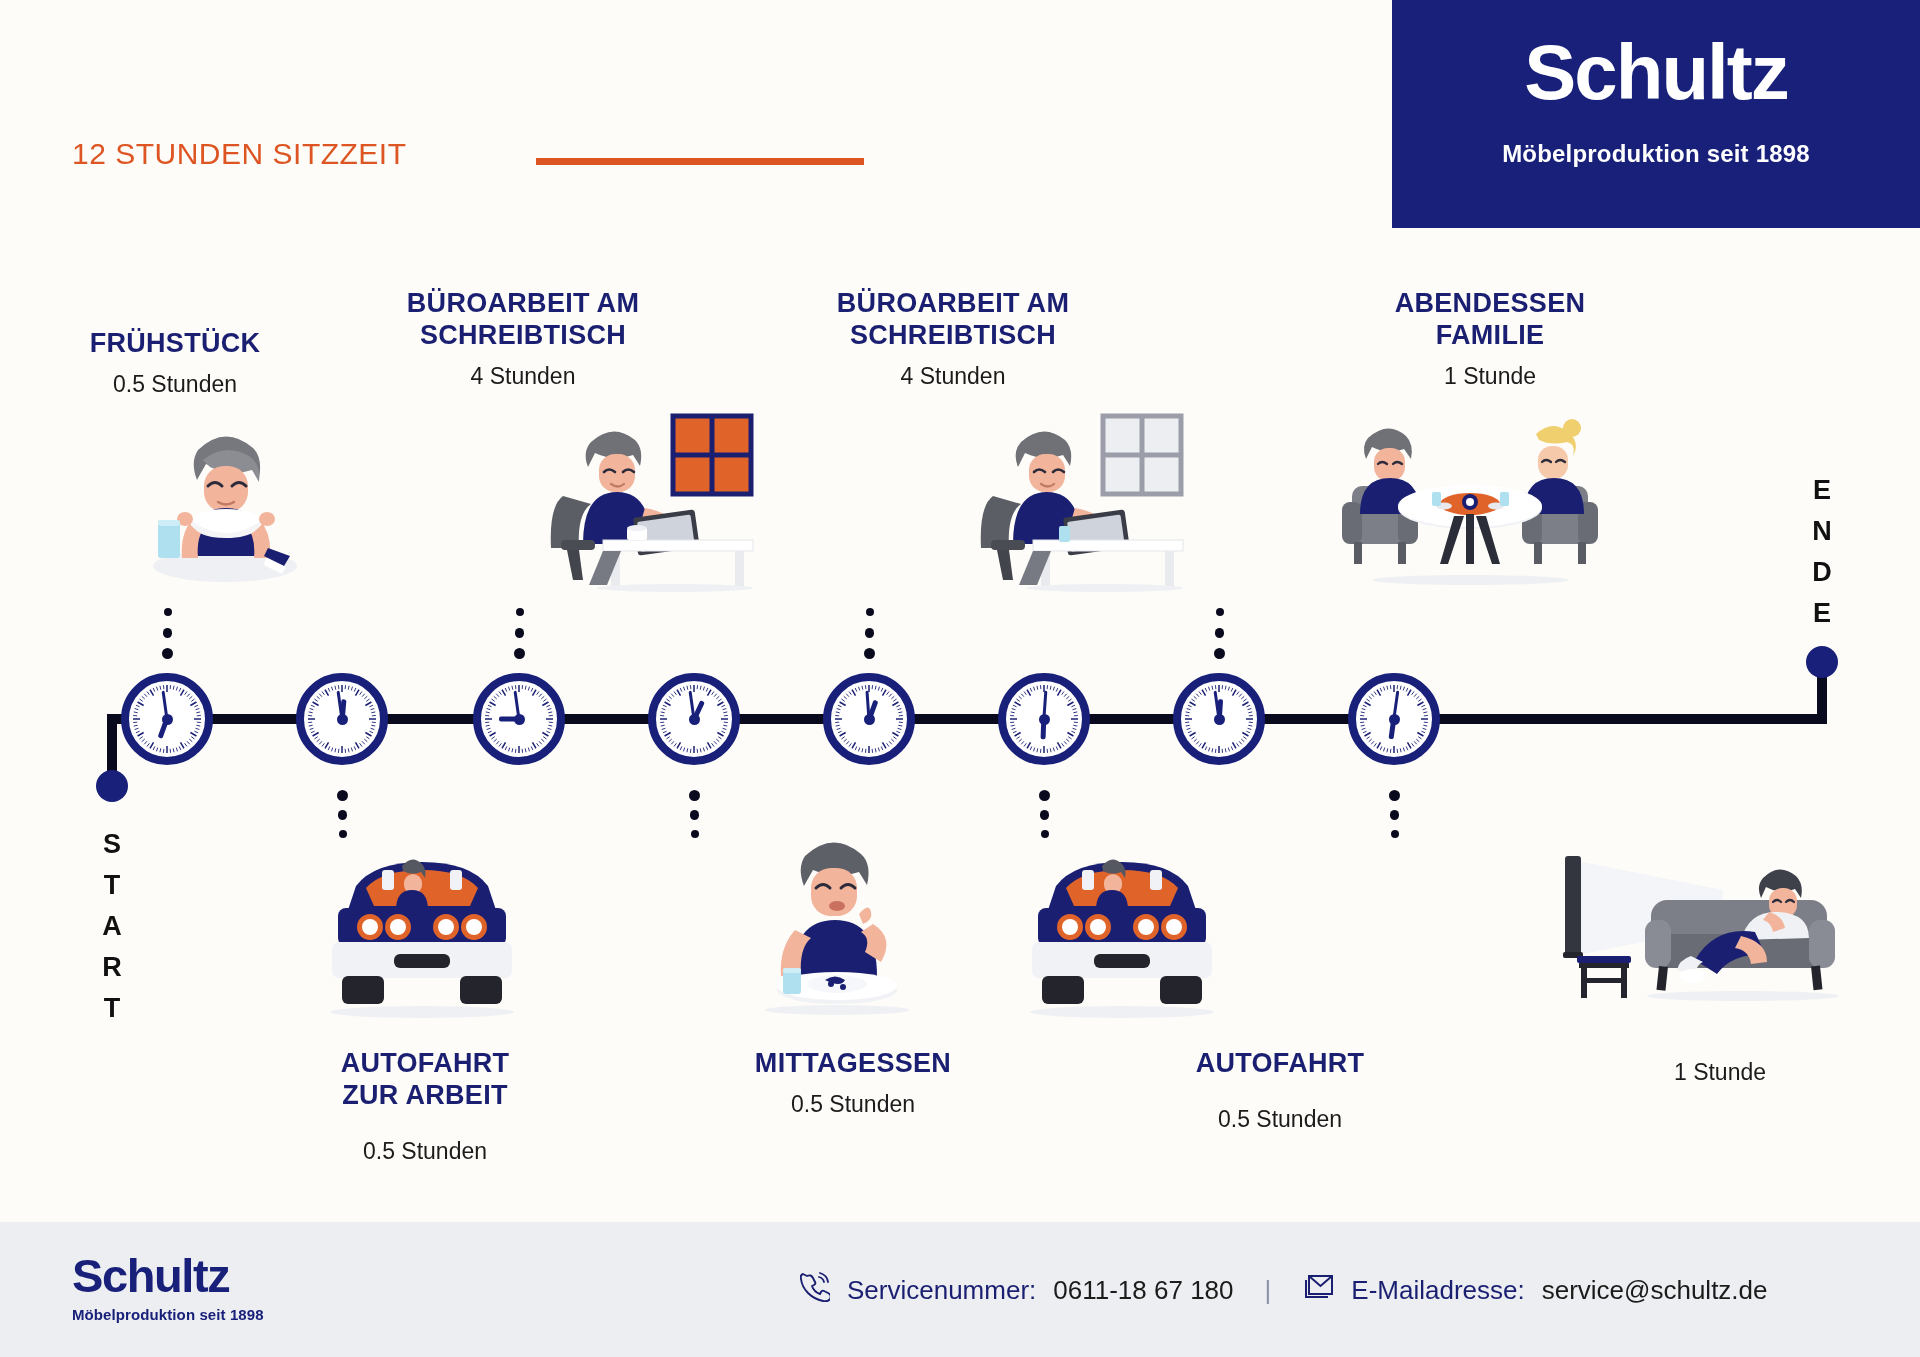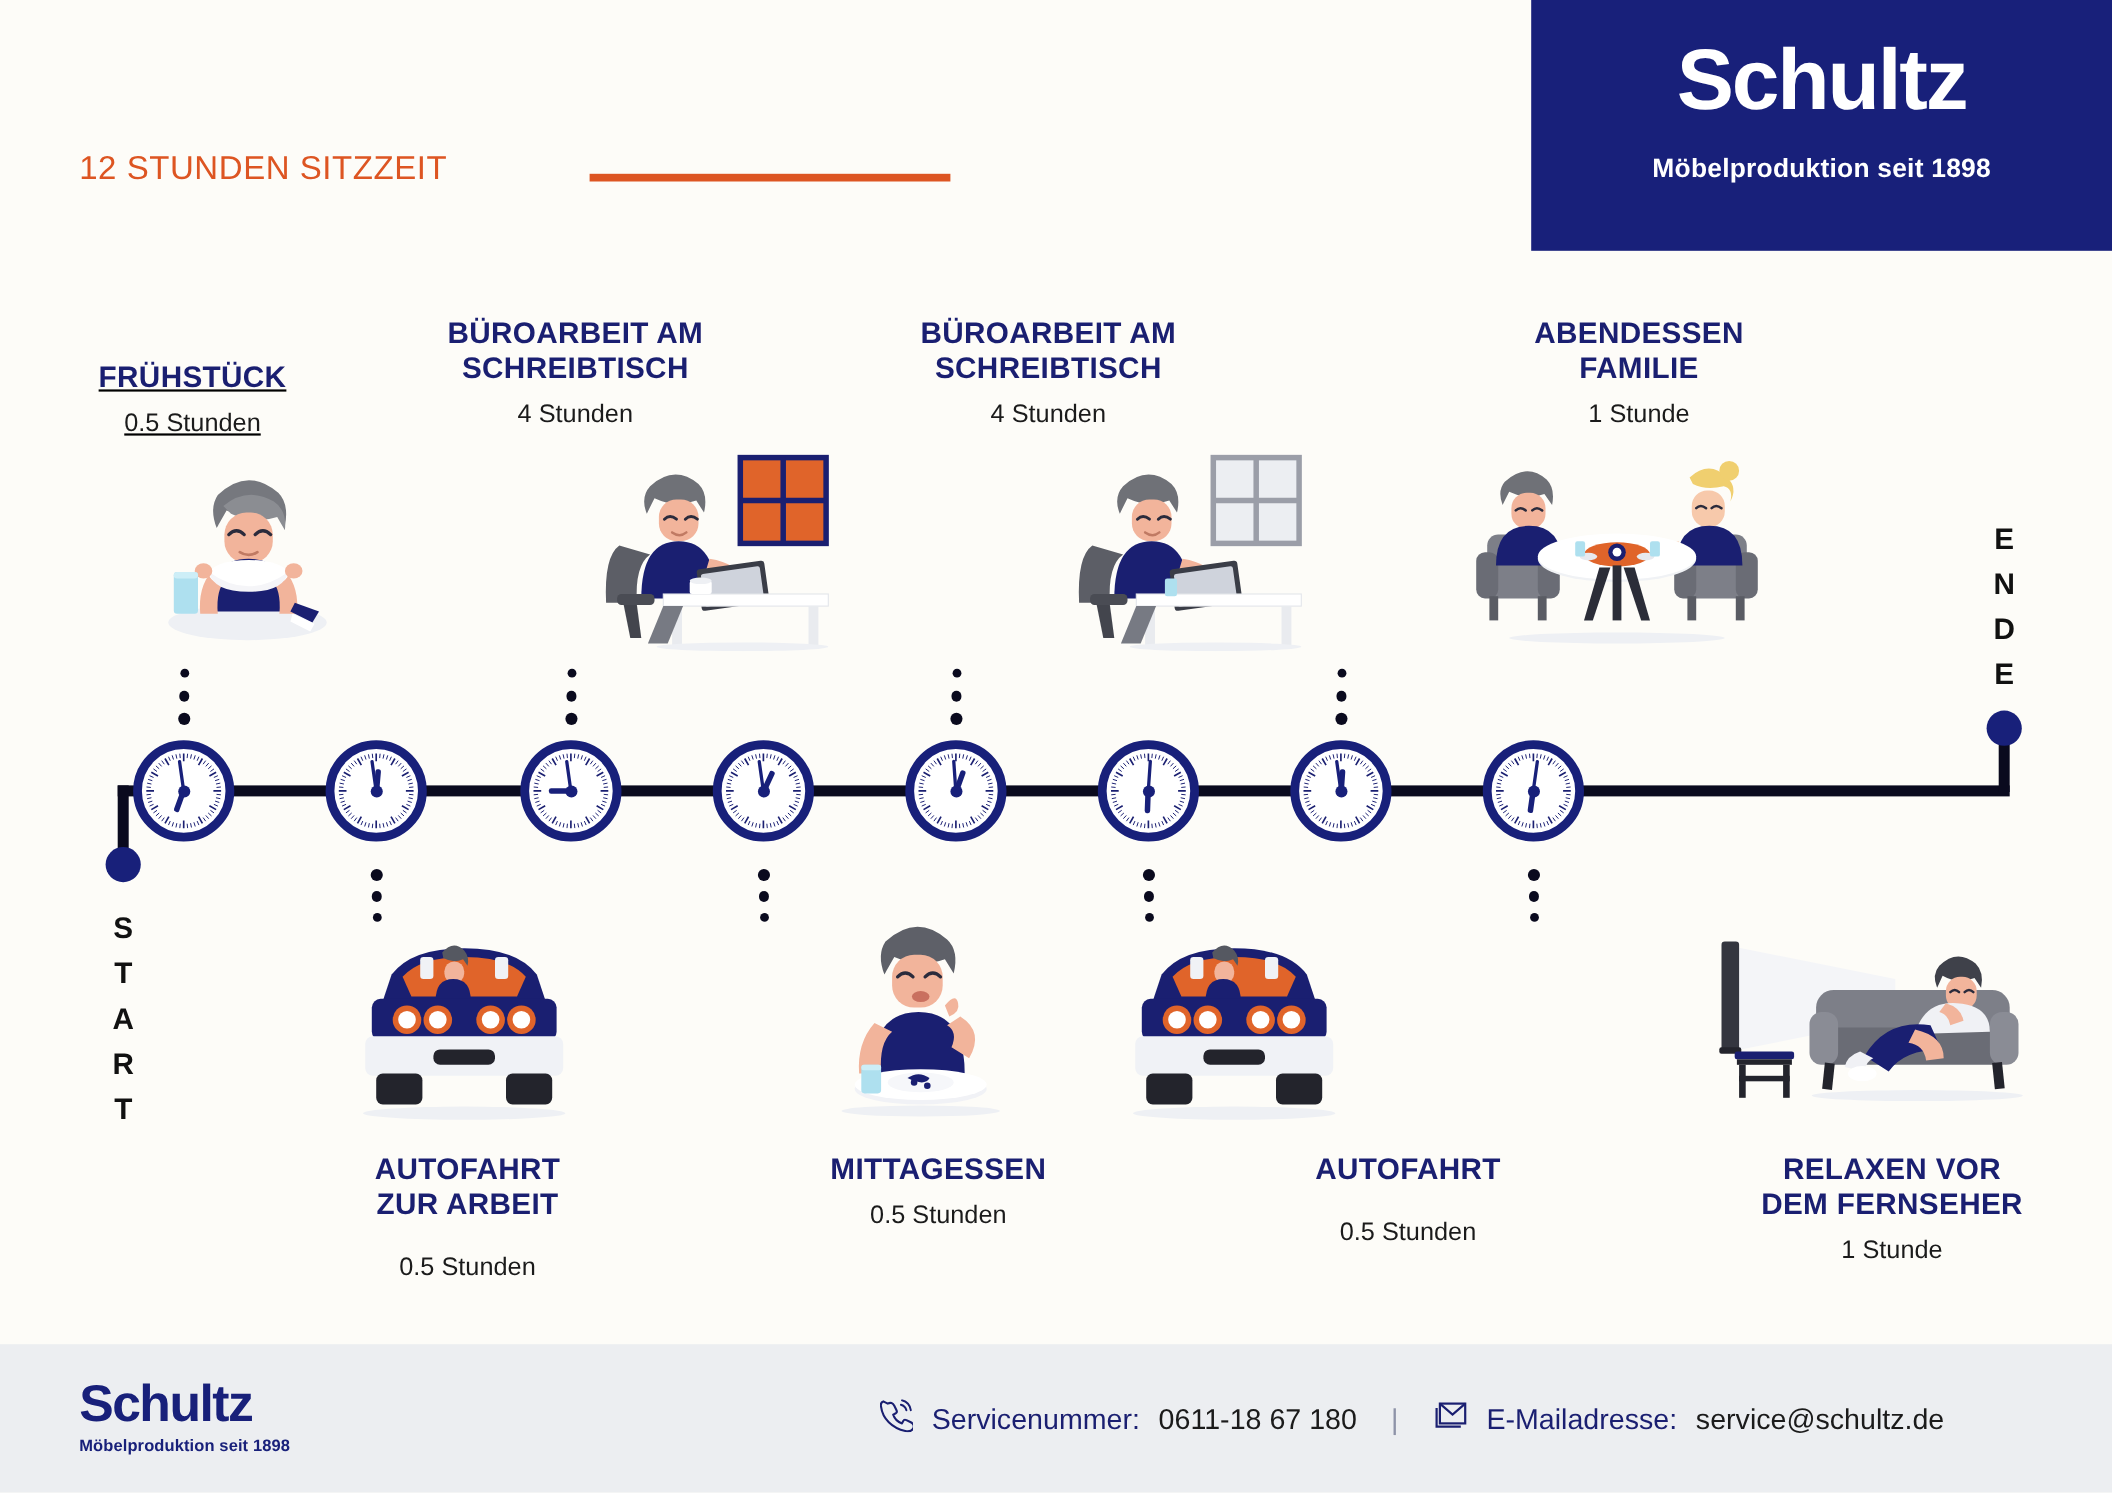--- a/index.html
+++ b/index.html
@@ -703,21 +703,21 @@
       <div class="trail" style="left: 1039px; top: 810px; width: 9.5px; height: 9.5px; margin-left: 0.75px;"></div>
       <div class="trail" style="left: 1039px; top: 830px; width: 8px; height: 8px; margin-left: 1.5px;"></div>
       <div class="trail" style="left: 1214px; top: 648px; width: 11px; height: 11px; margin-left: 0px;"></div>
       <div class="trail" style="left: 1214px; top: 628px; width: 9.5px; height: 9.5px; margin-left: 0.75px;"></div>
       <div class="trail" style="left: 1214px; top: 608px; width: 8px; height: 8px; margin-left: 1.5px;"></div>
       <div class="trail" style="left: 1389px; top: 790px; width: 11px; height: 11px; margin-left: 0px;"></div>
       <div class="trail" style="left: 1389px; top: 810px; width: 9.5px; height: 9.5px; margin-left: 0.75px;"></div>
       <div class="trail" style="left: 1389px; top: 830px; width: 8px; height: 8px; margin-left: 1.5px;"></div>
     </div>
 
-  <div class="blk" style="left:40px;top:328px;width:270px;text-decoration:underline;">
+  <div class="blk" style="left:40px;top:328px;width:270px;">
     <div class="ttl">
       <div>FRÜHSTÜCK</div>
     </div>
     <div class="dur">0.5 Stunden</div>
   </div>
 
   <div class="blk" style="left:388px;top:288px;width:270px;">
     <div class="ttl">
       <div>BÜROARBEIT AM</div>
       <div>SCHREIBTISCH</div>
@@ -757,24 +757,20 @@
   </div>
 
   <div class="blk" style="left:1145px;top:1048px;width:270px;">
     <div class="ttl">
       <div>AUTOFAHRT</div>
     </div>
     <div class="dur gap">0.5 Stunden</div>
   </div>
 
   <div class="blk" style="left:1575px;top:1048px;width:290px;">
-    <div class="ttl">
-      <div>RELAXEN VOR</div>
-      <div>DEM FERNSEHER</div>
-    </div>
     <div class="dur">1 Stunde</div>
   </div>
 
   <div class="ill" style="left:130px;top:408px;">
     <svg width="190" height="180" viewBox="0 0 190 180">
       <ellipse cx="95" cy="158" rx="72" ry="16" fill="#eef0f4"></ellipse>
       <path d="M68 42 q27 -26 55 -2 q10 10 6 30 l-8 -12 q-22 8 -45 -2 q-8 14 -9 16 q-7 -18 1 -30z" fill="#76787e"></path>
       <path d="M73 52 q22 -18 46 -4 q12 8 10 26 l-7 -12 q-21 7 -42 -3z" fill="#8b8d92"></path>
       <rect x="74" y="58" width="44" height="46" rx="20" fill="#f2b49b"></rect>
       <path d="M78 78 q7 -7 14 0" stroke="#2b2b3c" stroke-width="3" fill="none" stroke-linecap="round"></path>

